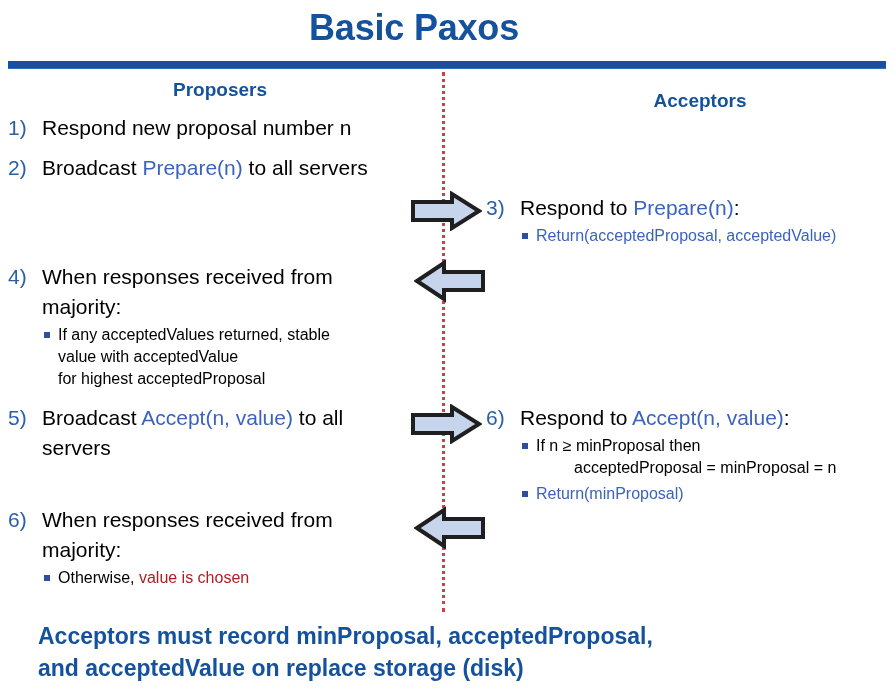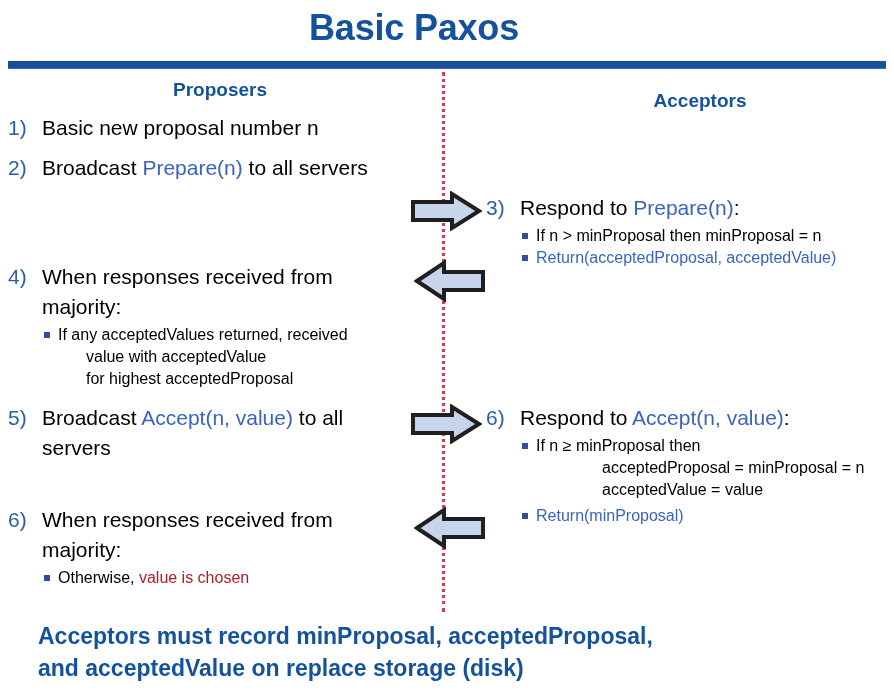--- a/index.html
+++ b/index.html
@@ -99,21 +99,21 @@
   .sub.blue-line { color: #3a63c0; }
   .sub::before {
     content: "";
     position: absolute;
     left: 2px;
     top: 8px;
     width: 6px;
     height: 6px;
     background: #2f4f9e;
   }
-  .sub .indent { display: block; padding-left: 38px; margin-left: 28px; }
+  .sub .indent { display: block; padding-left: 38px; }
 
   
   .arrow {
     position: absolute;
   }
   .arrow svg { display: block; }
 
   
   .footer {
     position: absolute;
@@ -133,38 +133,38 @@
 <div class="title-rule"></div>
 
 <div class="col-head proposers">Proposers</div>
 <div class="col-head acceptors">Acceptors</div>
 
 <div class="divider"></div>
 
 <div class="step" style="top:113px; left:8px; width:410px;">
   <div class="step-num">1)</div>
   <div class="step-body">
-    <span>Basic new proposal number n</span>
+    <span>Respond new proposal number n</span>
   </div>
 </div>
 
 <div class="step" style="top:153px; left:8px; width:390px;">
   <div class="step-num">2)</div>
   <div class="step-body">
     <span>Broadcast </span><span class="blue">Prepare(n)</span><span> to all servers</span>
   </div>
 </div>
 
 <div class="step" style="top:262px; left:8px; width:400px;">
   <div class="step-num">4)</div>
   <div class="step-body">
     <span>When responses received from majority:</span>
     <div class="subs">
       <div class="sub">
-        <span>If any acceptedValues returned, received</span>
+        <span>If any acceptedValues returned, stable</span>
         <span class="indent" style="padding-left:0;">value with acceptedValue</span>
         <span class="indent" style="padding-left:0;">for highest acceptedProposal</span>
       </div>
     </div>
   </div>
 </div>
 
 <div class="step" style="top:403px; left:8px; width:400px;">
   <div class="step-num">5)</div>
   <div class="step-body">
@@ -182,39 +182,35 @@
       </div>
     </div>
   </div>
 </div>
 
 <div class="step" style="top:193px; left:486px; width:404px;">
   <div class="step-num">3)</div>
   <div class="step-body">
     <span>Respond to </span><span class="blue">Prepare(n)</span><span>:</span>
     <div class="subs">
-      <div class="sub">
-        <span>If n &gt; minProposal then minProposal = n</span>
-      </div>
       <div class="sub blue-line">
         <span>Return(acceptedProposal, acceptedValue)</span>
       </div>
     </div>
   </div>
 </div>
 
 <div class="step" style="top:403px; left:486px; width:404px;">
   <div class="step-num">6)</div>
   <div class="step-body">
     <span>Respond to </span><span class="blue">Accept(n, value)</span><span>:</span>
     <div class="subs">
       <div class="sub">
         <span>If n ≥ minProposal then</span>
         <span class="indent">acceptedProposal = minProposal = n</span>
-        <span class="indent">acceptedValue = value</span>
       </div>
       <div class="sub blue-line" style="margin-top:4px;">
         <span>Return(minProposal)</span>
       </div>
     </div>
   </div>
 </div>
 
 <div class="arrow" style="left:410px; top:191px;">
   <svg width="72" height="40" viewBox="0 0 72 40">

